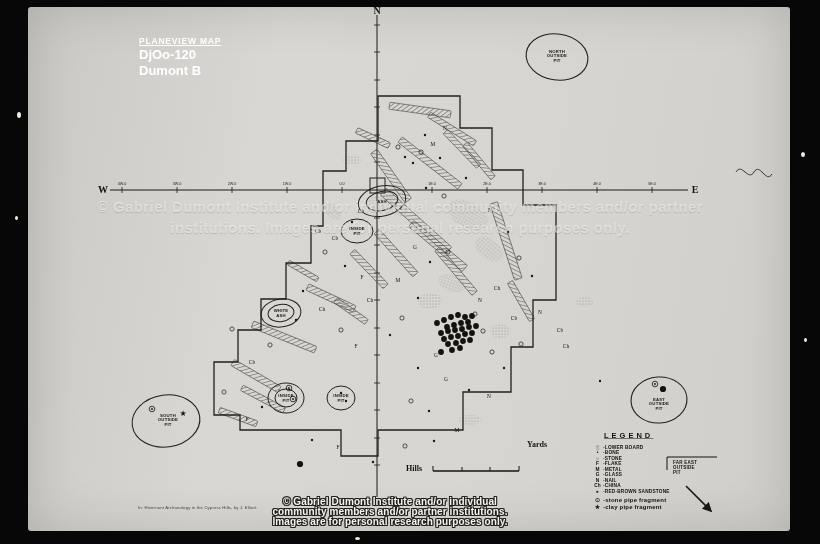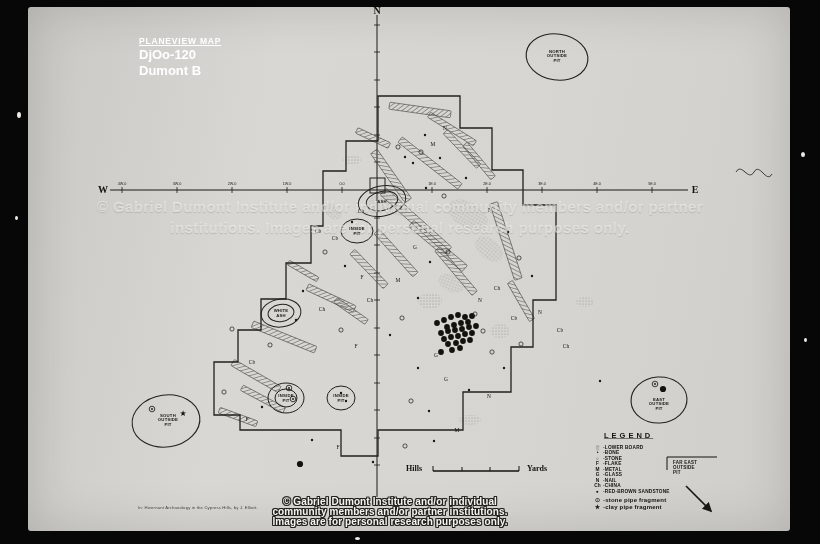--- a/index.html
+++ b/index.html
@@ -328,21 +328,21 @@
 ASH</div>
   <div class="mlabel" style="left:286px;top:398px;">INSIDE
 PIT</div>
   <div class="mlabel" style="left:341px;top:398px;">INSIDE
 PIT</div>
   <div class="fareast">FAR EAST
 OUTSIDE
 PIT</div>
 
   <div class="scaletxt" style="left:414px;top:468px;">Hills</div>
-  <div class="scaletxt" style="left:537px;top:468px;">Yards</div>
+  <div class="scaletxt" style="left:537px;top:444px;">Yards</div>
 
   <div class="legend">
     <div class="legend-title">LEGEND</div>
     <div class="legend-row">
       <span class="sym">░</span>
       <span class="lab">-LOWER BOARD</span>
       </div>
     <div class="legend-row">
       <span class="sym">•</span>
       <span class="lab">-BONE</span>

